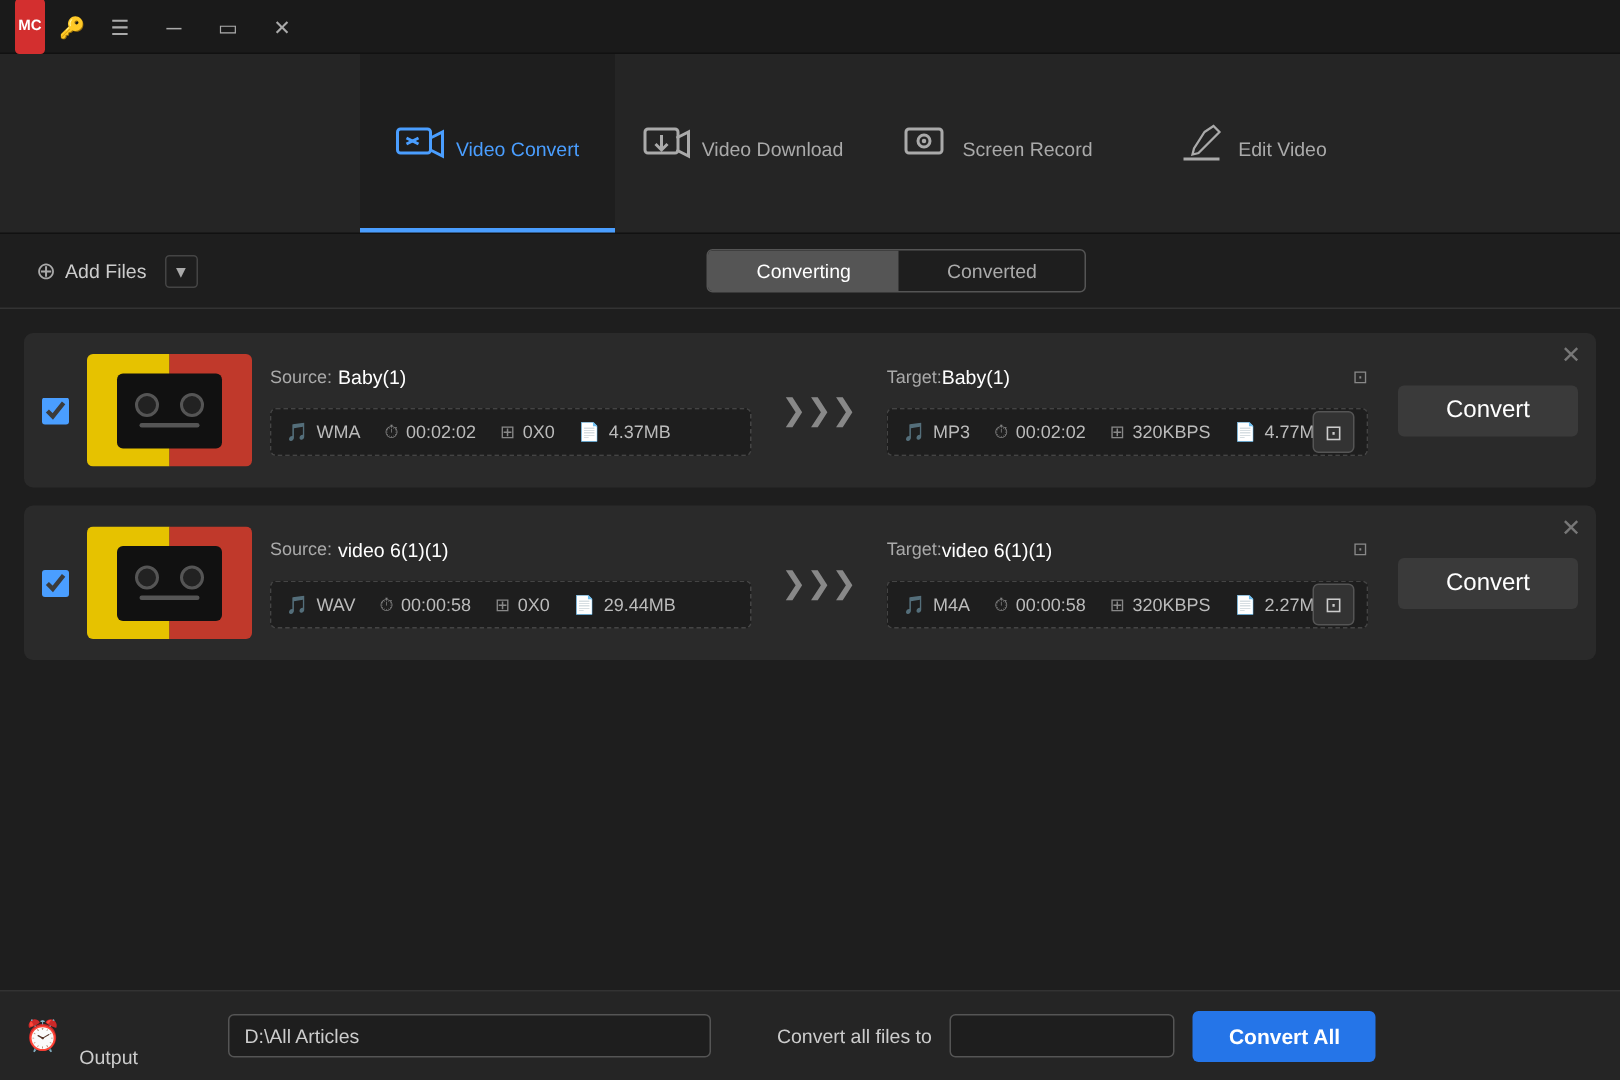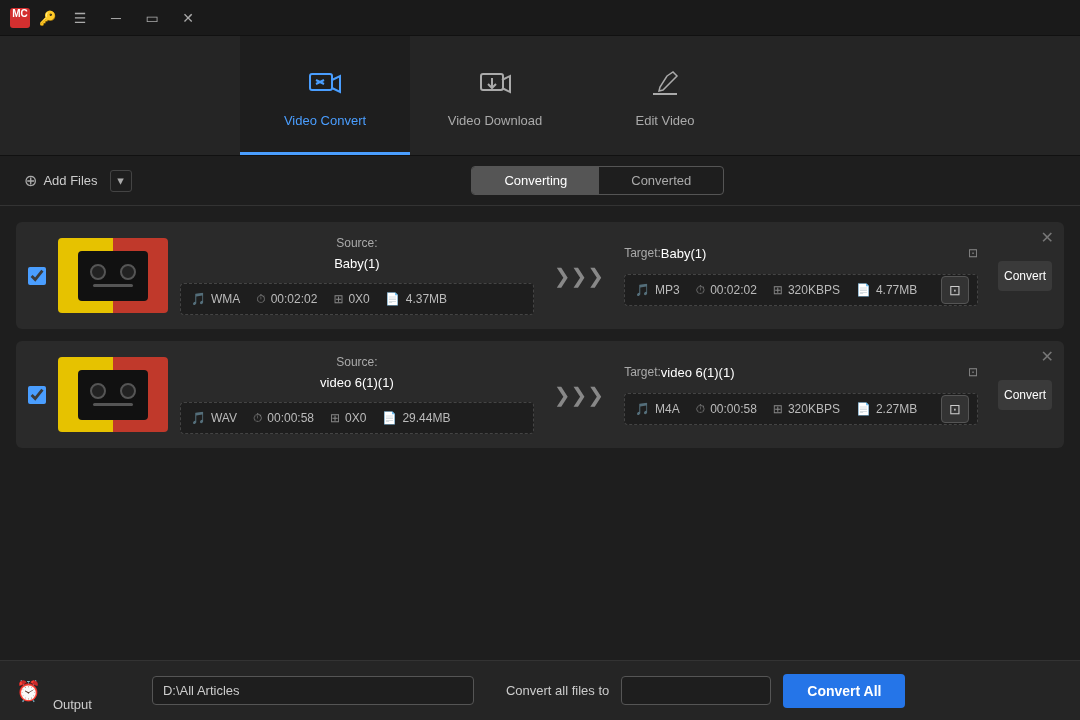--- a/index.html
+++ b/index.html
@@ -18,25 +18,25 @@
     .titlebar {
       display: flex;
       align-items: center;
       background: #1a1a1a;
       height: 36px;
       padding: 0 10px;
       border-bottom: 1px solid #111;
     }
     .titlebar-logo {
       width: 20px;
-      height: 20px;
+      height: 37px;
       background: #d32f2f;
       border-radius: 3px;
       display: flex;
-      align-items: flex-start;
+      align-items: center;
       justify-content: center;
       color: #fff;
       font-weight: bold;
       font-size: 10px;
       margin-right: 8px;
       flex-shrink: 0;
     }
     .titlebar-title {
       color: #ccc;
       font-size: 12px;
@@ -70,21 +70,20 @@
 
     
     .nav {
       display: flex;
       background: #252525;
       height: 120px;
       border-bottom: 1px solid #111;
     }
     .nav-item {
       display: flex;
-      flex-direction: column;
       align-items: center;
       justify-content: center;
       width: 170px;
       cursor: pointer;
       border-bottom: 3px solid transparent;
       gap: 8px;
       color: #aaa;
       transition: color 0.2s;
       padding-top: 10px;
     }
@@ -347,24 +346,24 @@
       cursor: pointer;
       color: #ccc;
       font-size: 14px;
     }
 
     
     .convert-btn {
       background: #3a3a3a;
       border: none;
       color: #fff;
-      padding: 8px 6px;
-      border-radius: 4px;
-      cursor: pointer;
-      font-size: 12px;
+      padding: 8px 32px;
+      border-radius: 4px;
+      cursor: pointer;
+      font-size: 16px;
       flex-shrink: 0;
       margin-left: 8px;
     }
 
     
     .card-close {
       position: absolute;
       top: 8px;
       right: 10px;
       color: #777;
@@ -409,21 +408,21 @@
       color: #ccc;
       padding: 6px 10px;
       border-radius: 4px;
       font-size: 13px;
       appearance: none;
       cursor: pointer;
     }
     .convert-all-label {
       color: #ccc;
       font-size: 13px;
-      margin-left: 20px;
+      margin-left: 32px;
       flex-shrink: 0;
     }
     .convert-all-format {
       width: 150px;
     }
     .convert-all-format select {
       width: 100%;
       background: #1e1e1e;
       border: 1px solid #555;
       color: #ccc;
@@ -440,24 +439,23 @@
       padding: 9px 24px;
       border-radius: 4px;
       cursor: pointer;
       font-size: 14px;
       font-weight: 600;
       flex-shrink: 0;
     }
 
     .source-row {
       display: flex;
-      align-items: center;
+      align-items: flex-start;
       gap: 4px;
       margin-bottom: 4px;
-      flex-direction: column;
     }
     .target-row {
       display: flex;
       align-items: center;
       gap: 0;
       margin-bottom: 4px;
     }
   </style>
 </head>
 <body>
@@ -491,20 +489,30 @@
   <div class="nav-item">
     <div class="nav-icon">
       <svg width="32" height="28" viewBox="0 0 32 28" fill="none">
         <rect x="2" y="4" width="22" height="16" rx="2" stroke="#aaa" stroke-width="2" fill="none"></rect>
         <polyline points="23,10 31,6 31,22 23,18" stroke="#aaa" stroke-width="2" fill="none"></polyline>
         <line x1="13" y1="8" x2="13" y2="17" stroke="#aaa" stroke-width="2"></line>
         <polyline points="9,14 13,18 17,14" stroke="#aaa" stroke-width="2" fill="none"></polyline>
       </svg>
     </div>
     <span class="nav-label">Video Download</span>
+  </div>
+  <div class="nav-item">
+    <div class="nav-icon">
+      <svg width="32" height="28" viewBox="0 0 32 28" fill="none">
+        <rect x="2" y="4" width="24" height="16" rx="2" stroke="#aaa" stroke-width="2" fill="none"></rect>
+        <circle cx="14" cy="12" r="4" stroke="#aaa" stroke-width="2" fill="none"></circle>
+        <circle cx="14" cy="12" r="1.5" fill="#aaa"></circle>
+      </svg>
+    </div>
+    <span class="nav-label">Screen Record</span>
   </div>
   <div class="nav-item">
     <div class="nav-icon">
       <svg width="32" height="28" viewBox="0 0 32 28" fill="none">
         <path d="M18 6 L24 2 L28 6 L14 20 L10 21 L11 17 Z" stroke="#aaa" stroke-width="1.5" fill="none"></path>
         <line x1="4" y1="24" x2="28" y2="24" stroke="#aaa" stroke-width="2"></line>
       </svg>
     </div>
     <span class="nav-label">Edit Video</span>
   </div>

